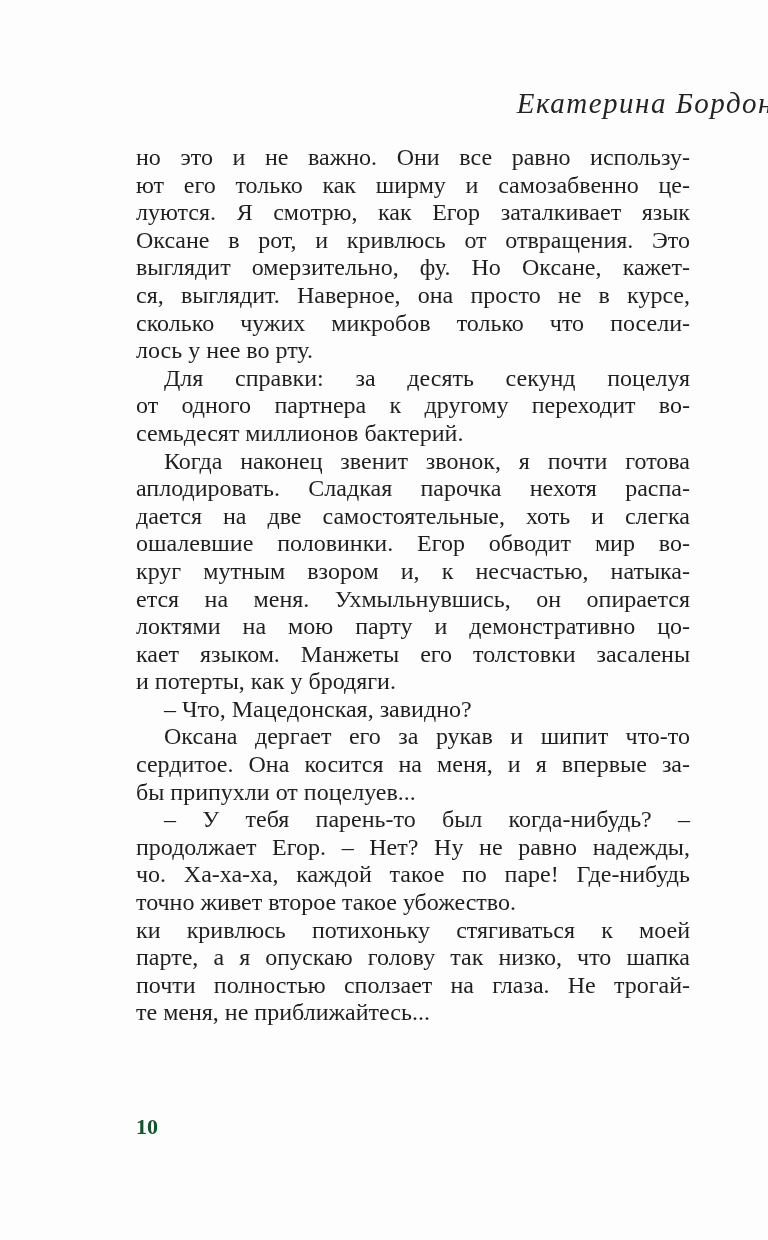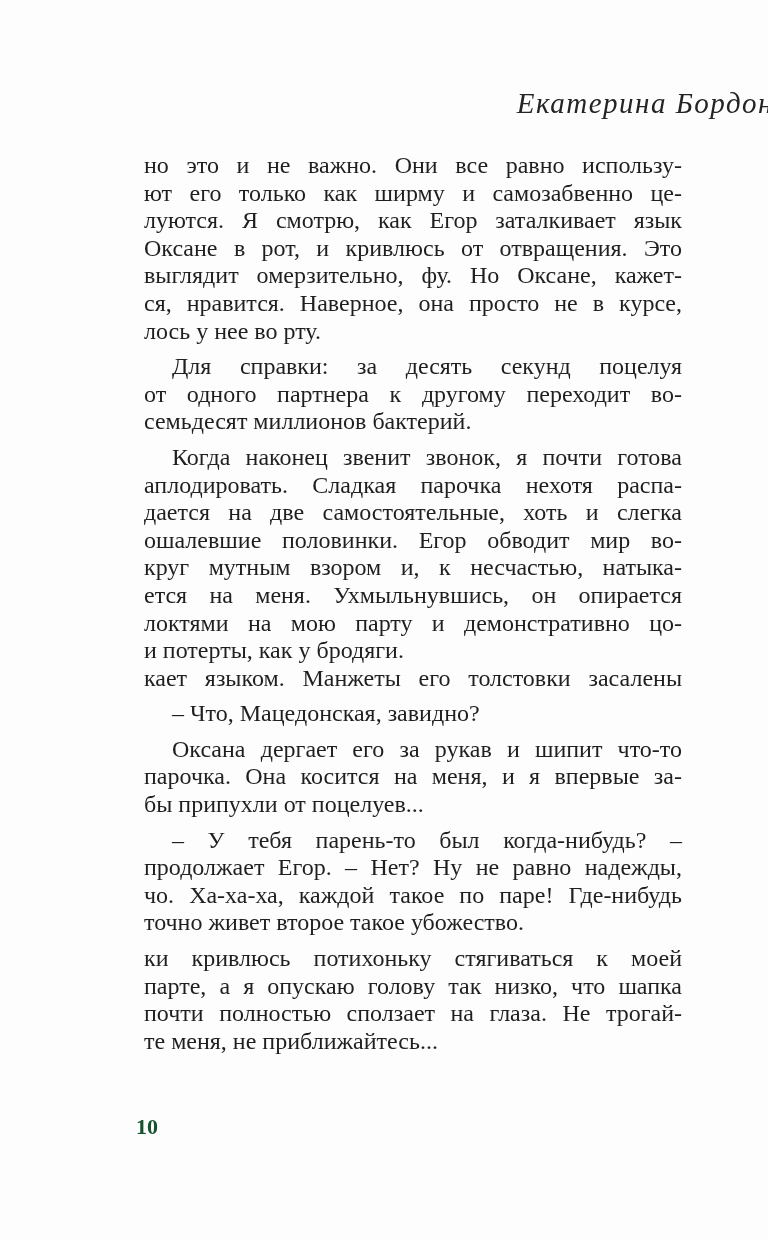--- a/index.html
+++ b/index.html
@@ -35,21 +35,21 @@
     font-weight: 400;
   }
   .text-block {
     position: absolute;
     top: 144px;
     left: 136px;
     width: 554px;
     font-size: 24px;
     line-height: 27.6px;
   }
-  .paragraph { margin: 8px; font-family: Liberation Serif, serif; }
+  .paragraph { margin: 0; font-family: Liberation Serif, serif; }
   .line {
     text-align: justify;
     text-align-last: justify;
     white-space: normal;
   }
   .line.para-end {
     text-align-last: left;
   }
   .line.para-start.indented {
     padding-left: 28px;
@@ -71,45 +71,46 @@
 
   <div class="running-head">Екатерина Бордон</div>
 
   <div class="text-block" id="text-block">
       <div class="paragraph">
         <div class="line para-start">но это и не важно. Они все равно использу-</div>
         <div class="line">ют его только как ширму и самозабвенно це-</div>
         <div class="line">луются. Я смотрю, как Егор заталкивает язык</div>
         <div class="line">Оксане в рот, и кривлюсь от отвращения. Это</div>
         <div class="line">выглядит омерзительно, фу. Но Оксане, кажет-</div>
-        <div class="line">ся, нравится. Наверное, она просто не в курсе,</div>
+        <div class="line">ся, выглядит. Наверное, она просто не в курсе,</div>
+        <div class="line">сколько чужих микробов только что посели-</div>
         <div class="line para-end">лось у нее во рту.</div>
       </div>
       <div class="paragraph">
         <div class="line para-start indented">Для справки: за десять секунд поцелуя</div>
         <div class="line indented">от одного партнера к другому переходит во-</div>
         <div class="line para-end indented">семьдесят миллионов бактерий.</div>
       </div>
       <div class="paragraph">
         <div class="line para-start indented">Когда наконец звенит звонок, я почти готова</div>
         <div class="line indented">аплодировать. Сладкая парочка нехотя распа-</div>
         <div class="line indented">дается на две самостоятельные, хоть и слегка</div>
         <div class="line indented">ошалевшие половинки. Егор обводит мир во-</div>
         <div class="line indented">круг мутным взором и, к несчастью, натыка-</div>
         <div class="line indented">ется на меня. Ухмыльнувшись, он опирается</div>
         <div class="line indented">локтями на мою парту и демонстративно цо-</div>
+        <div class="line indented">кает языком. Манжеты его толстовки засалены</div>
         <div class="line para-end indented">и потерты, как у бродяги.</div>
-        <div class="line indented">кает языком. Манжеты его толстовки засалены</div>
       </div>
       <div class="paragraph">
         <div class="line para-start para-end indented">– Что, Мацедонская, завидно?</div>
       </div>
       <div class="paragraph">
         <div class="line para-start indented">Оксана дергает его за рукав и шипит что-то</div>
-        <div class="line indented">парочка. Она косится на меня, и я впервые за-</div>
+        <div class="line indented">сердитое. Она косится на меня, и я впервые за-</div>
         <div class="line para-end indented">бы припухли от поцелуев...</div>
       </div>
       <div class="paragraph">
         <div class="line para-start indented">– У тебя парень-то был когда-нибудь? –</div>
         <div class="line indented">продолжает Егор. – Нет? Ну не равно надежды,</div>
         <div class="line indented">чо. Ха-ха-ха, каждой такое по паре! Где-нибудь</div>
         <div class="line para-end indented">точно живет второе такое убожество.</div>
       </div>
       <div class="paragraph">
         <div class="line indented">ки кривлюсь потихоньку стягиваться к моей</div>

